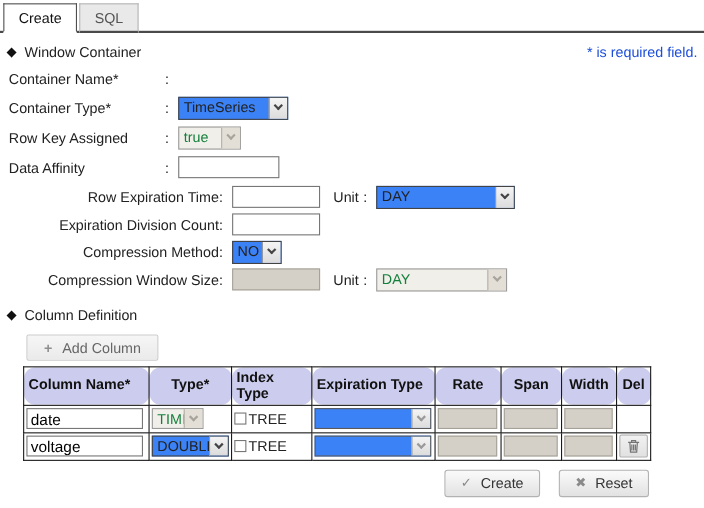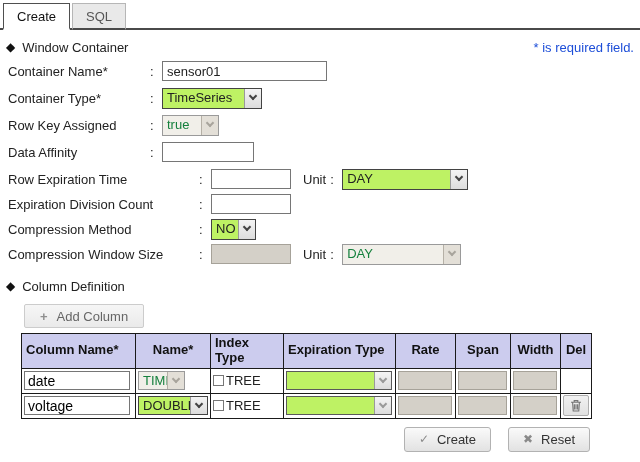--- a/index.html
+++ b/index.html
@@ -27,51 +27,51 @@
   .sec-title { display:flex; align-items:center; }
   .diamond { font-size:12px; margin-right:7px; color:#111; }
   .note { color:#1d4ed8; }
 
   
   .form { margin-left:8px; }
   .frow { display:flex; align-items:center; height:22px; margin-bottom:5px; }
   .g2 .frow { margin-bottom:3px; }
   .flabel { display:inline-block; }
   .w1 { width:142px; }
-  .w2 { width:191px; }
+  .w2 { width:191px;text-align:right; }
   .colon { width:9px; margin-right:3px; }
 
   input.tin {
     height:20px; border:1px solid #767676; padding:0 4px; background:#fff;
     font-family:"Liberation Sans","DejaVu Sans",sans-serif; font-size:13px; color:#222;
   }
   input.tin.dis { background:#d4d0c8; border-color:#a6a299; color:#888; }
 
   
-  .sel { display:flex; align-items:stretch; height:21px; border:1px solid #434343; background:#bef264; cursor:pointer; }
+  .sel { display:flex; align-items:stretch; height:21px; border:1px solid #434343; background:#3b82f6; cursor:pointer; }
   .sel-text { flex:1; padding:1px 4px 0; white-space:nowrap; overflow:hidden; }
   .sel-arrow { width:17px; background:linear-gradient(#f4f4f4,#dcdcdc); border-left:1px solid #9a9a9a; display:flex; align-items:center; justify-content:center; }
   .chev { width:6px; height:6px; border-right:2px solid #444; border-bottom:2px solid #444; transform:rotate(45deg); margin-top:-4px; }
   .sel.dis { border-color:#9a9a9a; background:#f1efe9; color:#15803d; cursor:default; }
   .sel.dis .sel-arrow { background:#e3dfd7; border-left-color:#b5b0a6; }
   .sel.dis .chev { border-color:#a8a49c; }
   .unit { margin-left:12px; }
 
   
   .add-btn {
     display:inline-flex; align-items:center; gap:9px; height:24px; padding:0 15px;
     margin:5px 0 5px 24px; background:linear-gradient(#f6f6f6,#eaeaea);
     border:1px solid #ccc; border-radius:2px; color:#666; cursor:pointer;
   }
   .plus { color:#8f8f8f; font-weight:bold; }
 
   
   table { border-collapse:collapse; margin-left:21px; table-layout:fixed; }
   th, td { border:1px solid #1a1a1a; }
-  th { background:#ccccee; font-weight:bold; text-align:left; padding:2px 4px; height:24px; line-height:1.15; color:#111; }
+  th { background:#ccccee; font-weight:bold; text-align:left; padding:2px 4px; height:24px; line-height:1.15; color:#111;border-radius:10px; }
   th.c { text-align:center; }
   td { height:25px; padding:1px 2px; background:#fff; vertical-align:middle; }
   input.cin {
     height:19px; border:1px solid #767676; padding:0 3px; background:#fff;
     font-family:"Liberation Sans","DejaVu Sans",sans-serif; font-size:14px; width:106px;
   }
   input.cin.dis { background:#d4d0c8; border-color:#a6a299; }
   .idx { display:flex; align-items:center; gap:2px; }
   .cb { width:11px; height:11px; border:1px solid #777; background:#fff; display:inline-block; cursor:pointer; }
   .del-btn {
@@ -103,21 +103,20 @@
     <span class="diamond">◆</span>
     <span>Window Container</span>
   </div>
   <div class="note">* is required field.</div>
 </div>
 
 <div class="form g1">
   <div class="frow">
     <span class="flabel w1">Container Name*</span>
       <span class="colon">:</span>
-    <input class="tin" style="width: 165px;" value="sensor01">
   </div>
   <div class="frow">
     <span class="flabel w1">Container Type*</span>
       <span class="colon">:</span>
     <div class="sel" style="width:100px">
       <span class="sel-text">TimeSeries</span>
       <span class="sel-arrow">
           <i class="chev"></i>
         </span>
     </div>
@@ -202,21 +201,21 @@
       <col style="width:73px">
       <col style="width:112px">
     <col style="width:60px">
       <col style="width:55px">
       <col style="width:50px">
       <col style="width:30px">
   </colgroup>
   <tbody>
       <tr>
     <th>Column Name*</th>
-    <th class="c">Name*</th>
+    <th class="c">Type*</th>
     <th>Index Type</th>
     <th>Expiration Type</th>
     <th class="c">Rate</th>
     <th class="c">Span</th>
     <th class="c">Width</th>
     <th class="c">Del</th>
   </tr>
   <tr>
     <td><input class="cin" value="date" style=""></td>
     <td>

